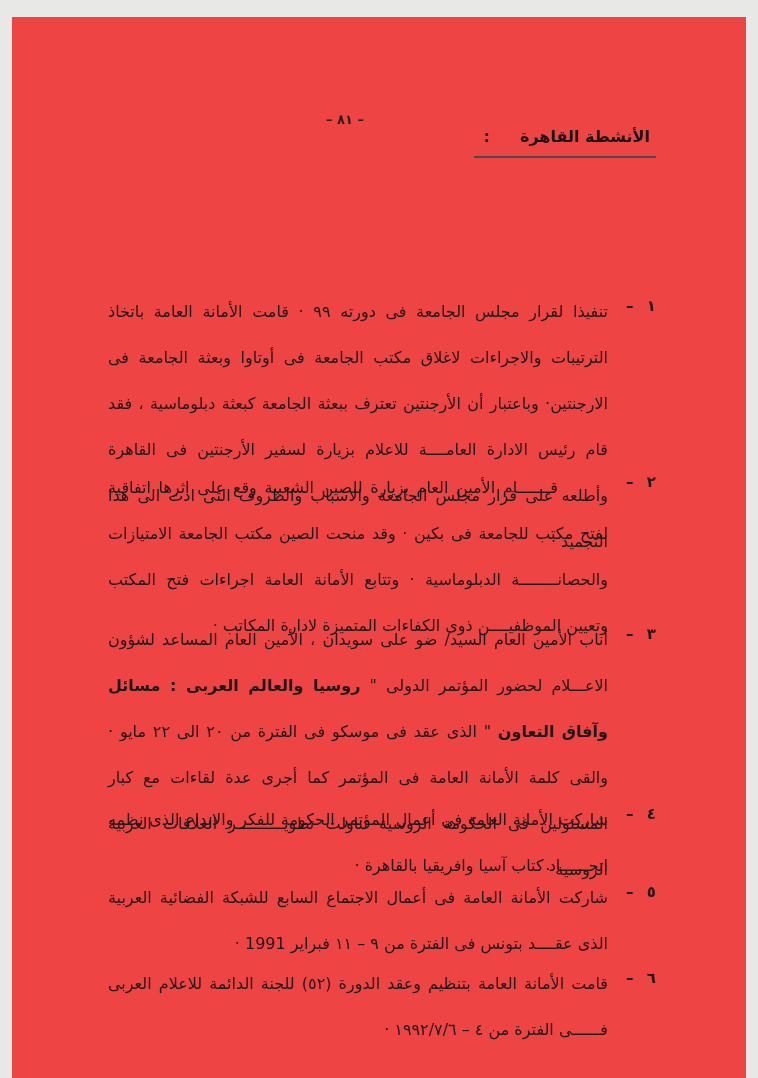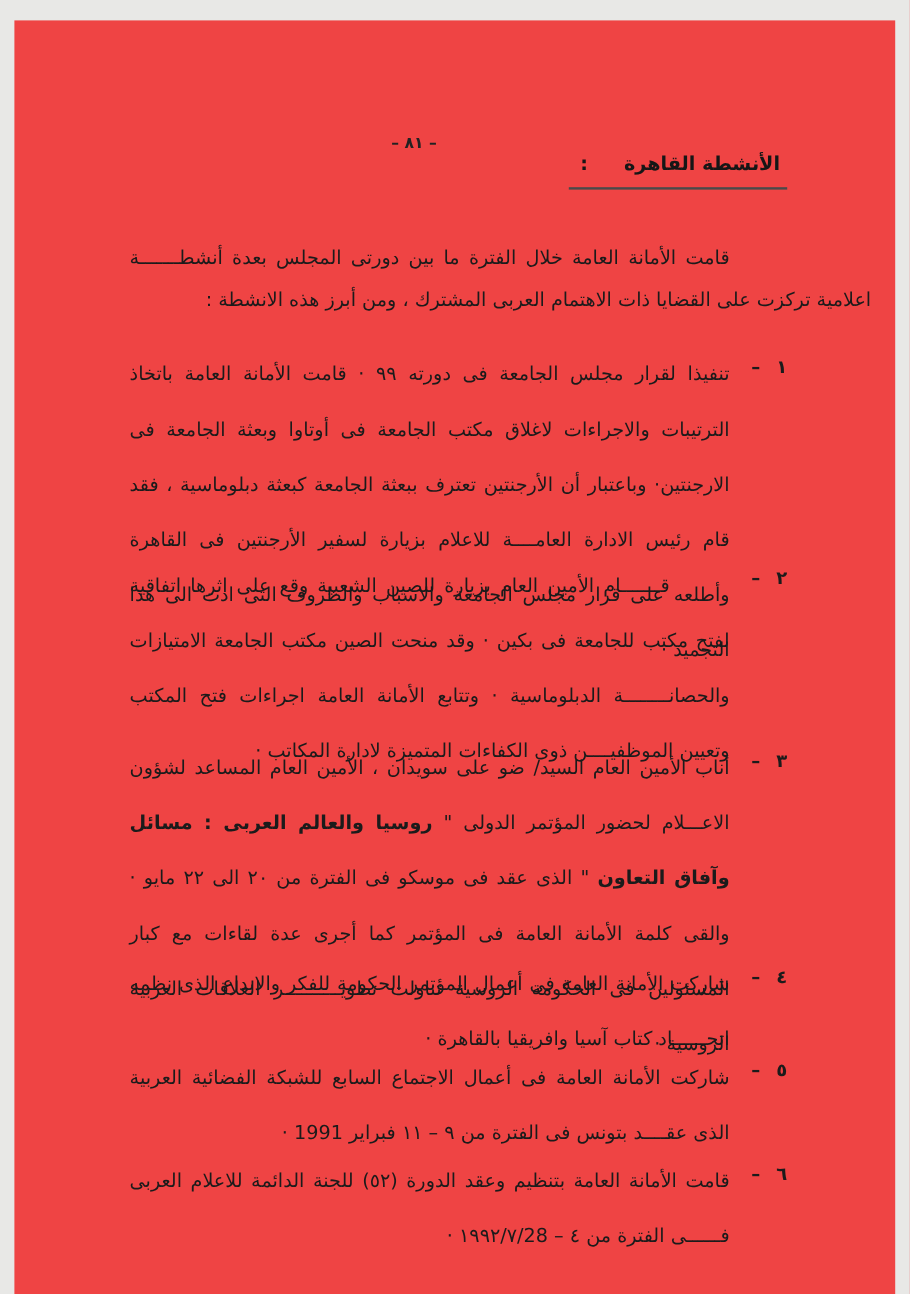--- a/index.html
+++ b/index.html
@@ -94,21 +94,20 @@
 
 <div class="page">
 
   <div class="page-number">– ٨١ –</div>
 
   <div class="section-header">
     <span>الأنشطة القاهرة</span>
     <span>:</span>
   </div>
 
-  <p class="intro">قامت الأمانة العامة خلال الفترة ما بين دورتى المجلس بعدة أنشطـــــــة اعلامية تركزت على القضايا ذات الاهتمام العربى المشترك ، ومن أبرز هذه الانشطة :</p>
 
   <div class="item t1">
     <div class="item-num">١ –</div>
     <p class="item-body">تنفيذا لقرار مجلس الجامعة فى دورته ٩٩ · قامت الأمانة العامة باتخاذ الترتيبات والاجراءات لاغلاق مكتب الجامعة فى أوتاوا وبعثة الجامعة فى الارجنتين· وباعتبار أن الأرجنتين تعترف ببعثة الجامعة كبعثة دبلوماسية ، فقد قام رئيس الادارة العامــــة للاعلام بزيارة لسفير الأرجنتين فى القاهرة وأطلعه على قرار مجلس الجامعة والاسباب والظروف التى ادت الى هذا التجميد ·</p>
   </div>
 
   <div class="item t2">
     <div class="item-num">٢ –</div>
     <p class="item-body indent-first">قـــــــام الأمين العام بزيارة للصين الشعبية وقع على اثرها اتفاقية لفتح مكتب للجامعة فى بكين · وقد منحت الصين مكتب الجامعة الامتيازات والحصانــــــــة الدبلوماسية · وتتابع الأمانة العامة اجراءات فتح المكتب وتعيين الموظفيــــن ذوى الكفاءات المتميزة لادارة المكاتب ·</p>
   </div>
@@ -123,16 +122,16 @@
     <p class="item-body">شاركت الأمانة العامة فى أعمال المؤتمر الحكومة للفكر والابداع الذى نظمه اتحــــــاد كتاب آسيا وافريقيا بالقاهرة ·</p>
   </div>
 
   <div class="item t5">
     <div class="item-num">٥ –</div>
     <p class="item-body">شاركت الأمانة العامة فى أعمال الاجتماع السابع للشبكة الفضائية العربية الذى عقــــد بتونس فى الفترة من ٩ – ١١ فبراير 1991 ·</p>
   </div>
 
   <div class="item t6">
     <div class="item-num">٦ –</div>
-    <p class="item-body">قامت الأمانة العامة بتنظيم وعقد الدورة (٥٢) للجنة الدائمة للاعلام العربى فــــــى الفترة من ٤ – ١٩٩٢/٧/28 ·</p>
+    <p class="item-body">قامت الأمانة العامة بتنظيم وعقد الدورة (٥٢) للجنة الدائمة للاعلام العربى فــــــى الفترة من ٤ – ١٩٩٢/٧/٦ ·</p>
   </div>
 
 </div>
 
 </body></html>

